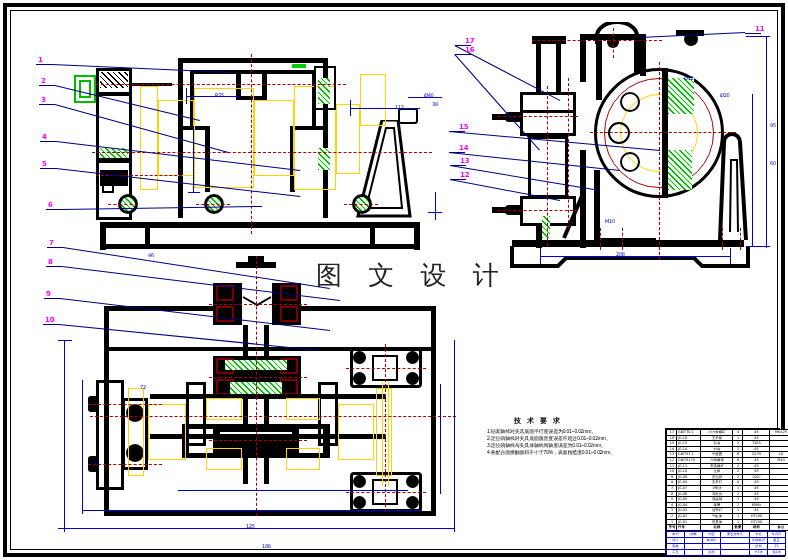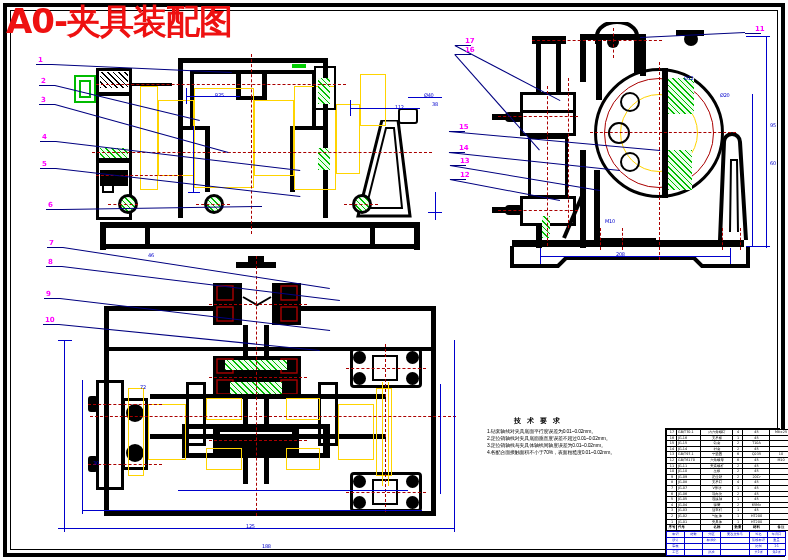--- a/index.html
+++ b/index.html
@@ -76,21 +76,21 @@
 </style>
 </head>
 <body>
 
 <div id="stage">
   <div id="sheet">
 
     <div class="frame-outer"></div>
     <div class="frame-inner"></div>
 
-    <div class="redtitle">A0-夹具装配图</div>
+    <div class="wmark">图 文 设 计</div>
 
     <div>
 
       <div class="pt bk" style="left:100px;top:222px;width:320px;height:6px;"></div>
       <div class="pt bk" style="left:100px;top:228px;width:6px;height:22px;"></div>
       <div class="pt bk" style="left:414px;top:228px;width:6px;height:22px;"></div>
       <div class="pt bk" style="left:100px;top:244px;width:320px;height:5px;"></div>
       <div class="pt bk" style="left:145px;top:228px;width:5px;height:18px;"></div>
       <div class="pt bk" style="left:370px;top:228px;width:5px;height:18px;"></div>
 

